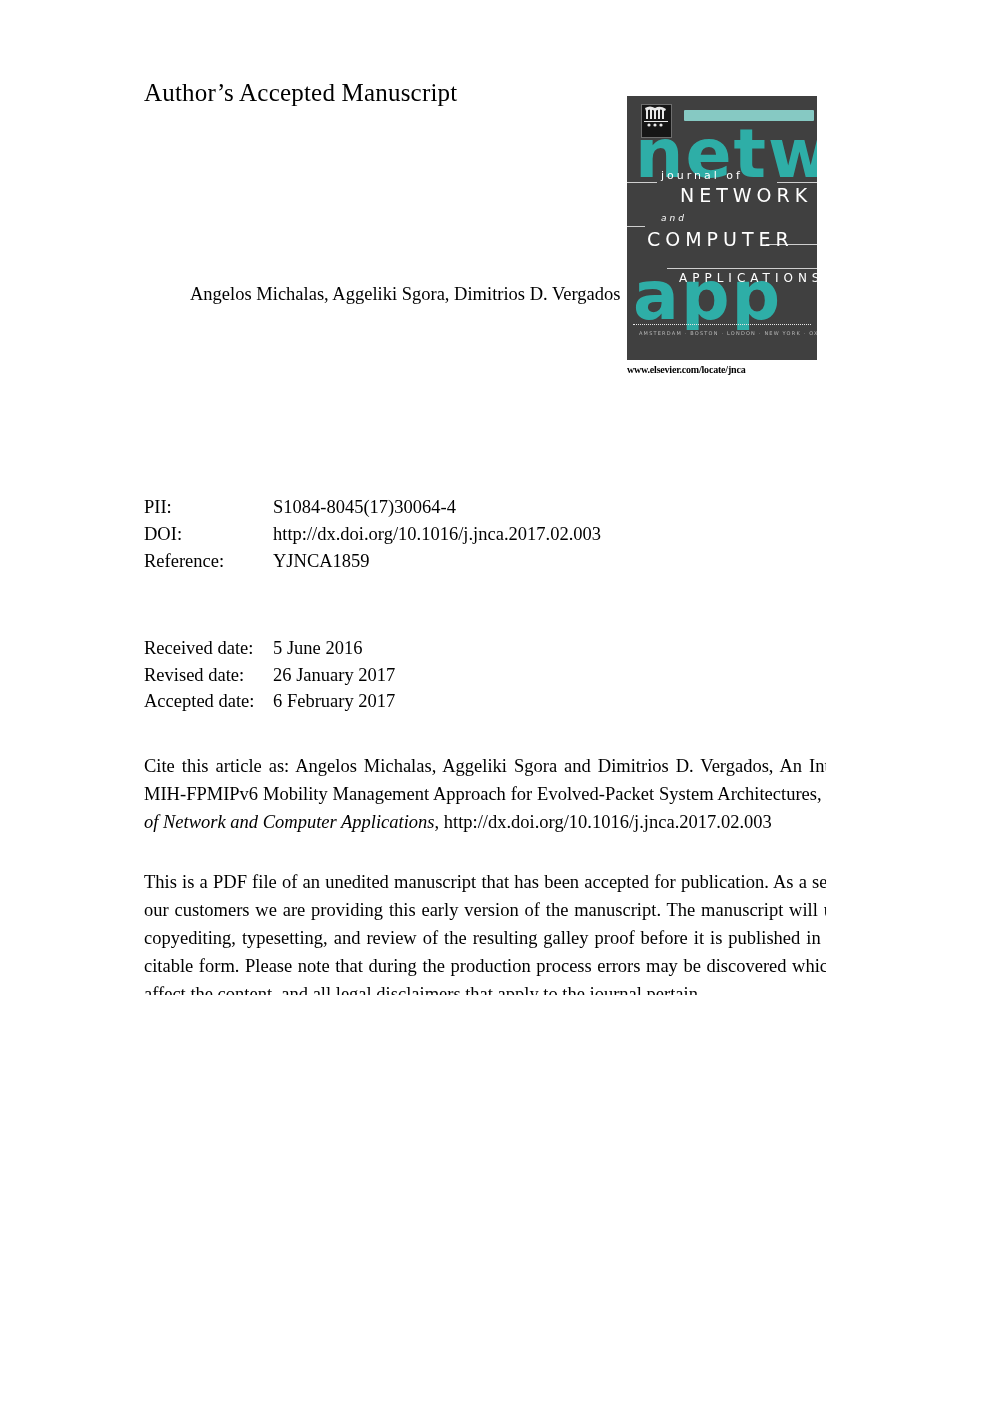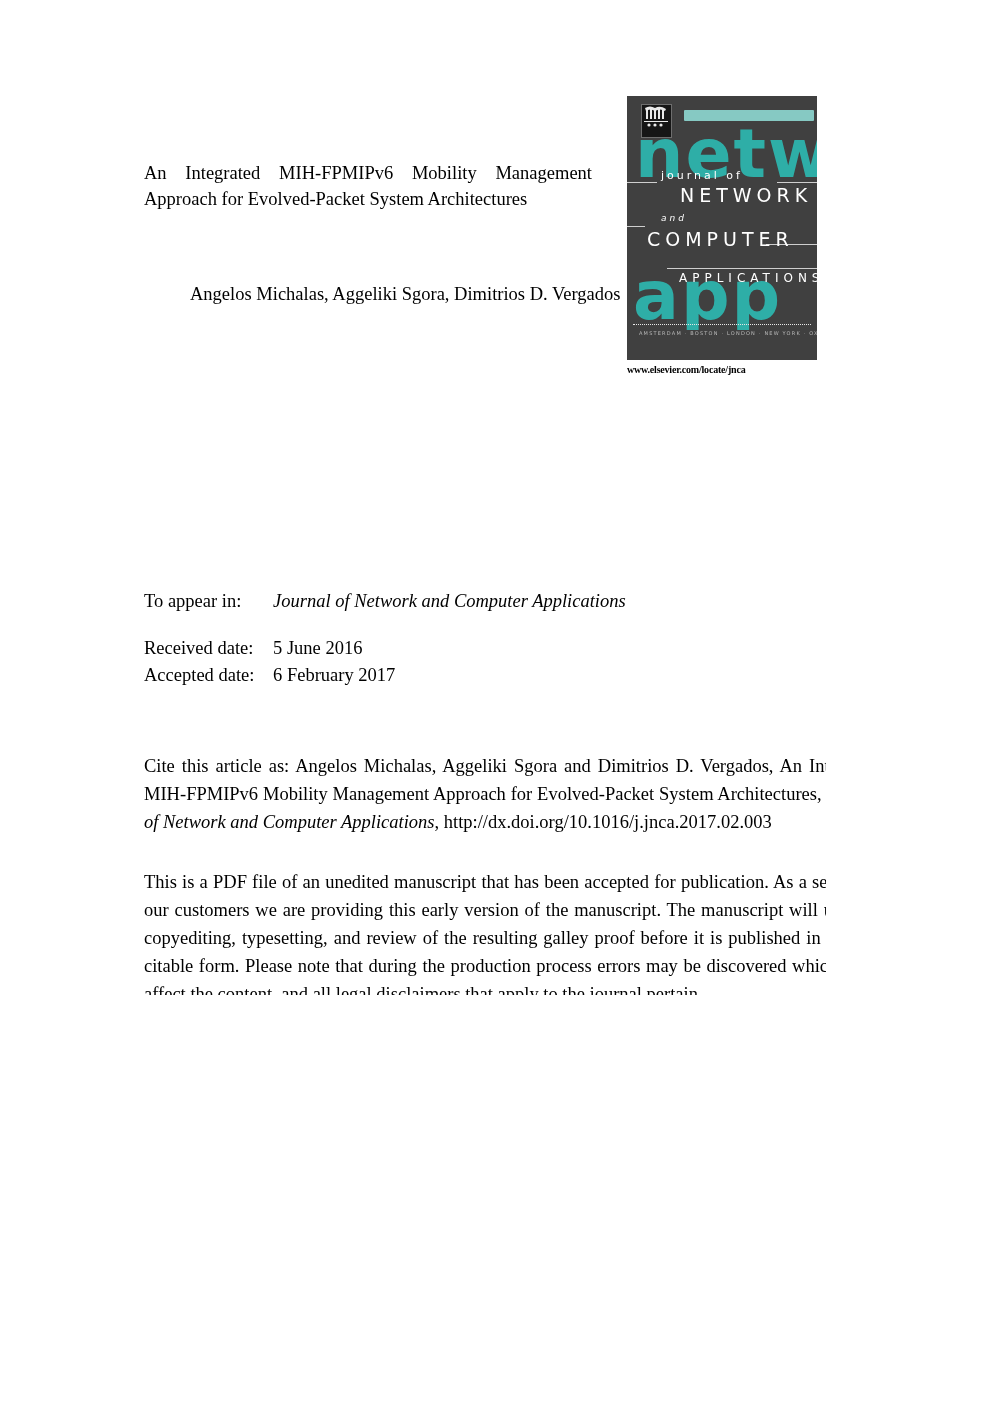--- a/index.html
+++ b/index.html
@@ -258,22 +258,22 @@
     line-height: 28px;
     text-align: justify;
     text-align-last: left;
   }
 </style>
 </head>
 <body>
 
 <div class="page">
 
-
-  <div class="article-title">An Integrated MIH-FPMIPv6 Mobility Management Approach for Evolved-Packet System Architectures</div>
+  <div class="aam-title">Author’s Accepted Manuscript</div>
+
 
   <div class="authors">Angelos Michalas, Aggeliki Sgora, Dimitrios D. Vergados</div>
 
   <div class="cover-wrap">
     <div class="cover">
 
       <div class="wm-row r1">netw</div>
       <div class="wm-row r3">app</div>
 
       <div class="rule a"></div>
@@ -304,32 +304,46 @@
       <div class="cover-label lbl-computer">COMPUTER</div>
       <div class="cover-label lbl-applications">APPLICATIONS</div>
 
       <div class="dot-rule"></div>
       <div class="imprint-line">AMSTERDAM  ·  BOSTON  ·  LONDON  ·  NEW YORK  ·  OXFORD  ·  PARIS  ·  SAN DIEGO  ·  SAN FRANCISCO  ·  SINGAPORE  ·  SYDNEY  ·  TOKYO</div>
     </div>
 
     <div class="cover-url">www.elsevier.com/locate/jnca</div>
   </div>
 
-
-  <div class="appear-block">
-    <span class="appear-key">To appear in:</span>
-    <span class="appear-val">Journal of Network and Computer Applications</span>
+  <div class="meta-block">
+    <div class="meta-row">
+      <span class="meta-key">PII:</span>
+      <span class="meta-val">S1084-8045(17)30064-4</span>
+    </div>
+    <div class="meta-row">
+      <span class="meta-key">DOI:</span>
+      <span class="meta-val">http://dx.doi.org/10.1016/j.jnca.2017.02.003</span>
+    </div>
+    <div class="meta-row">
+      <span class="meta-key">Reference:</span>
+      <span class="meta-val">YJNCA1859</span>
+    </div>
   </div>
+
 
   <div class="dates-block">
     <div class="date-row">
       <span class="date-key">Received date:</span>
       <span class="date-val">5 June 2016</span>
     </div>
     <div class="date-row">
+      <span class="date-key">Revised date:</span>
+      <span class="date-val">26 January 2017</span>
+    </div>
+    <div class="date-row">
       <span class="date-key">Accepted date:</span>
       <span class="date-val">6 February 2017</span>
     </div>
   </div>
 
   <div class="clip-zone">
     <p class="cite-para"><span>Cite this article as: Angelos Michalas, Aggeliki Sgora and Dimitrios D. Vergados, An Integrated MIH-FPMIPv6 Mobility Management Approach for Evolved-Packet System Architectures, </span><span class="ital">Journal of Network and Computer Applications</span><span>, http://dx.doi.org/10.1016/j.jnca.2017.02.003</span></p>
 
     <p class="disclaimer-para">This is a PDF file of an unedited manuscript that has been accepted for publication. As a service to our customers we are providing this early version of the manuscript. The manuscript will undergo copyediting, typesetting, and review of the resulting galley proof before it is published in its final citable form. Please note that during the production process errors may be discovered which could affect the content, and all legal disclaimers that apply to the journal pertain.</p>
   </div>

